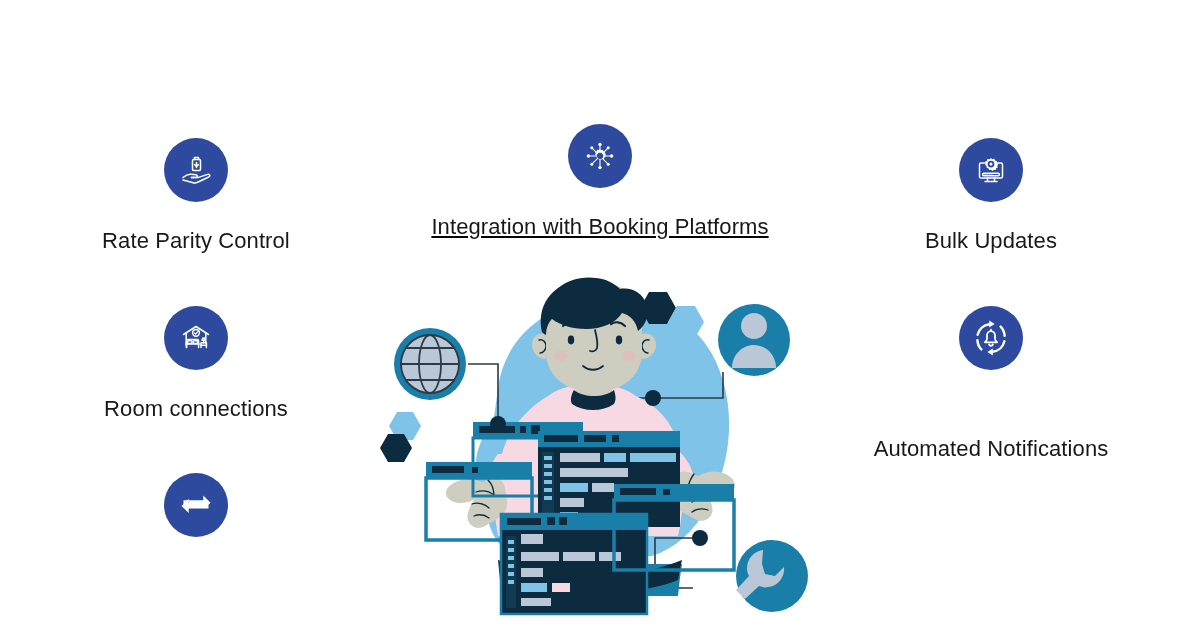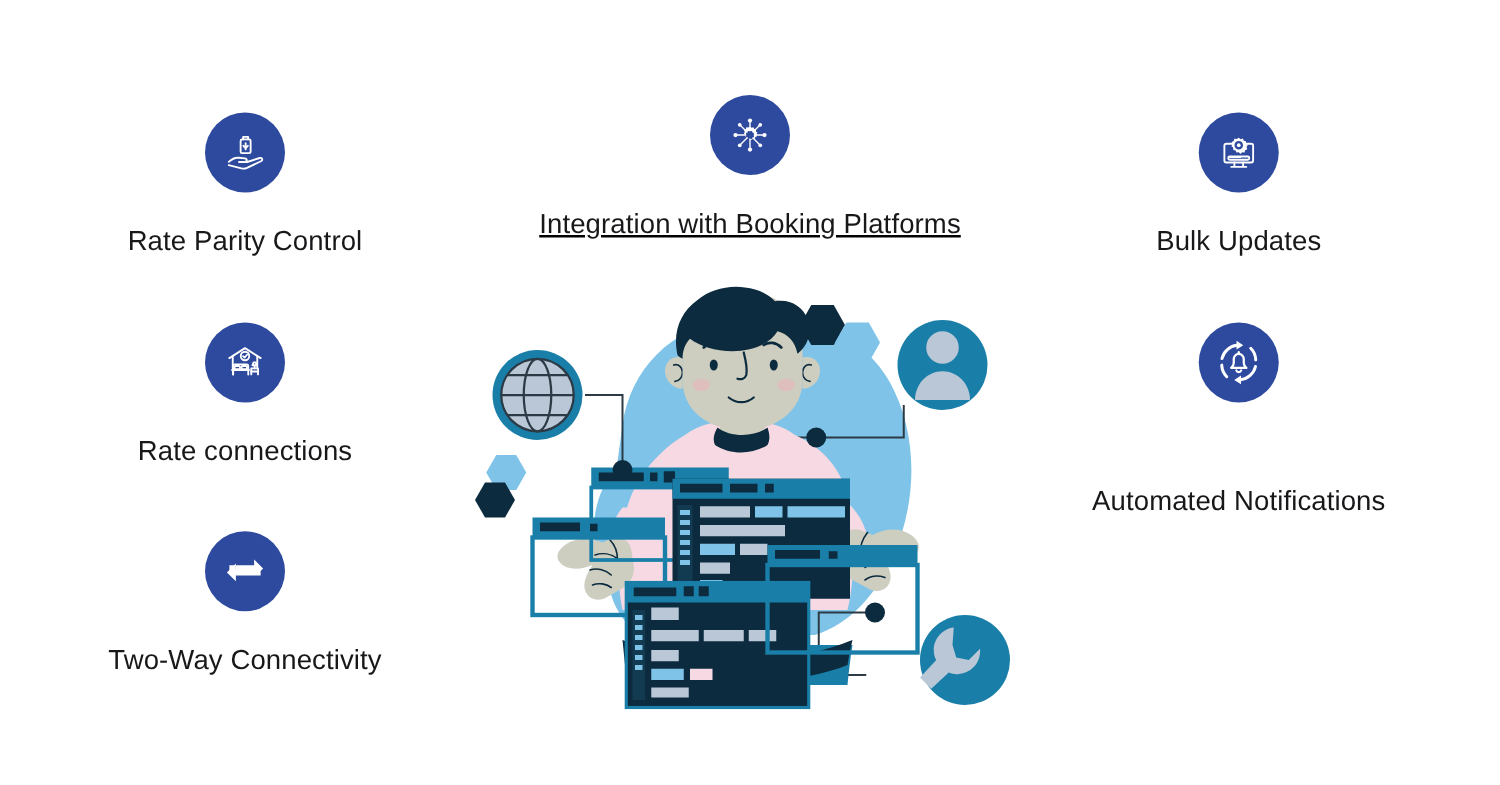--- a/index.html
+++ b/index.html
@@ -3,21 +3,21 @@
 <meta charset="utf-8">
 <style>
   html,body{margin:0;padding:0;}
   body{
     width:1200px;height:628px;
     background:#ffffff;
     font-family:"Liberation Sans","DejaVu Sans",sans-serif;
     overflow:hidden;
     position:relative;
   }
-  .stage{position:relative;width:1200px;height:508px;}
+  .stage{position:relative;width:1200px;height:508px;margin-top:48px;}
 
   
   .feature{
     position:absolute;
     display:flex;
     flex-direction:column;
     align-items:center;
     width:340px;
     margin-left:-170px;
   }
@@ -140,21 +140,21 @@
         <rect x="11.6" y="22.8" width="4.4" height="2.6" rx="1"></rect>
         <rect x="17.2" y="22.8" width="4.4" height="2.6" rx="1"></rect>
         <path d="M10.5 26v3.6M22.6 26v3.6"></path>
 
         <path d="M25 29.5v-4.8h5.4v4.8"></path>
         <path d="M25 27.2h5.4"></path>
         <path d="M27.7 24.7v-2.4"></path>
         <path d="M26 22.3h3.4l-.9-2.4h-1.6z"></path>
       </svg>
     </div>
-    <div class="flabel">Rate connections</div>
+    <div class="flabel">Room connections</div>
   </div>
 
   <div class="feature" id="f4">
     <div class="badge">
       <svg width="42" height="42" viewBox="0 0 42 42" fill="none" stroke="#ffffff" stroke-width="2.4" stroke-linecap="round" stroke-linejoin="round">
 
         <path d="M7.6 17.8A14 14 0 0 1 19.4 7.2"></path>
         <path d="M34.4 24.2A14 14 0 0 1 22.6 34.8"></path>
         <path d="M30.6 9.6a14 14 0 0 1 4 9.3"></path>
         <path d="M11.4 32.4a14 14 0 0 1-4-9.3"></path>
@@ -177,21 +177,20 @@
   <div class="feature" id="f5">
     <div class="badge">
       <svg width="42" height="42" viewBox="0 0 42 42" fill="#ffffff" stroke="none">
 
         <path d="M8.5 16.2h19.8v-4.6l7.2 7.1-7.2 7.1v-4.6H8.5z"></path>
 
         <path d="M33.5 25.8H13.7v4.6L6.5 23.3l7.2-7.1v4.6h19.8z" fill="#2e4a9e"></path>
         <path d="M33.5 24.4H13.7v4.6L6.5 21.9l7.2-7.1v4.6h19.8z"></path>
       </svg>
     </div>
-    <div class="flabel">Two-Way Connectivity</div>
   </div>
 
 
   <div class="illus">
     <svg width="430" height="350" viewBox="0 0 430 350">
 
       <g>
         <path d="M118 112c6-44 38-78 88-86 55-9 104 12 126 52 23 42 22 96 2 140-14 31-34 53-62 62H132c-18-13-28-34-26-61 2-30 6-64 12-107z" fill="#7fc3e8"></path>
         <path d="M96 206c-4-30 8-56 30-70l18 78-30 30z" fill="#7fc3e8"></path>
       </g>

